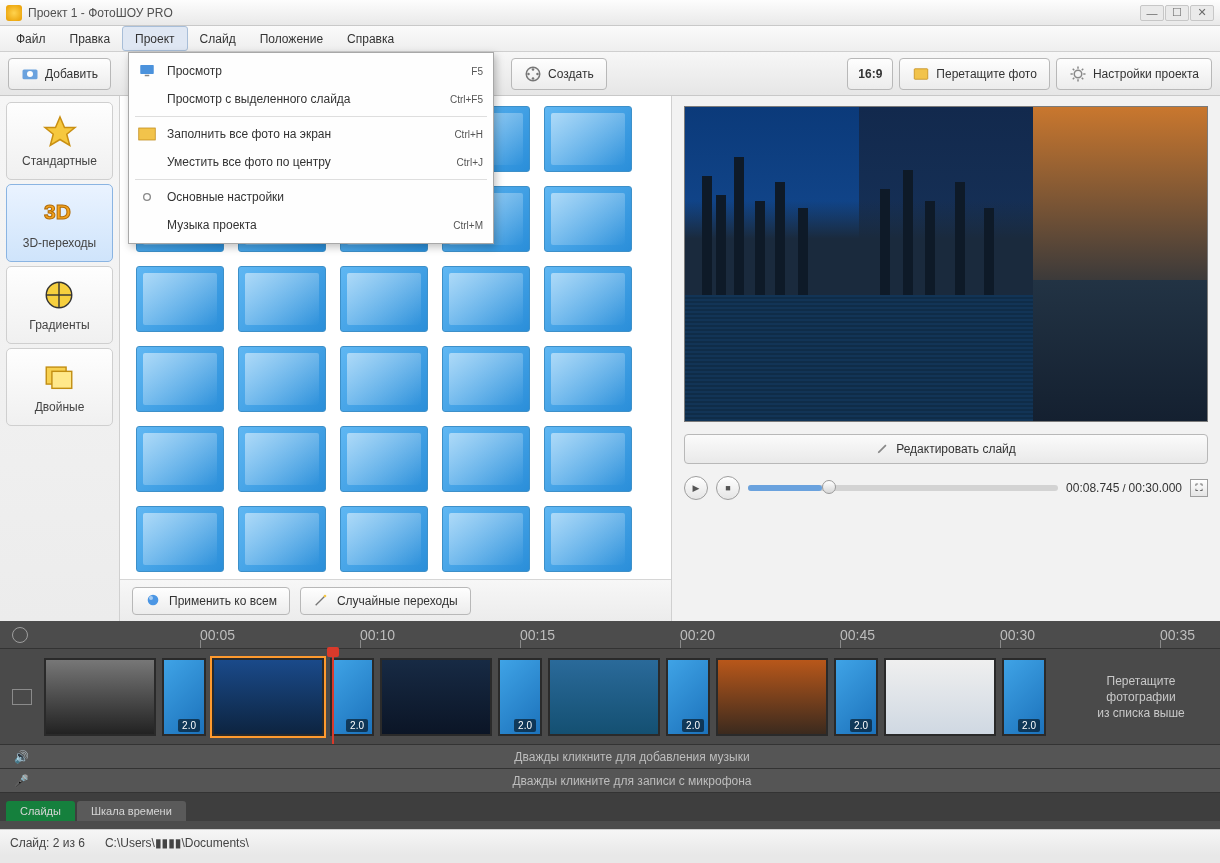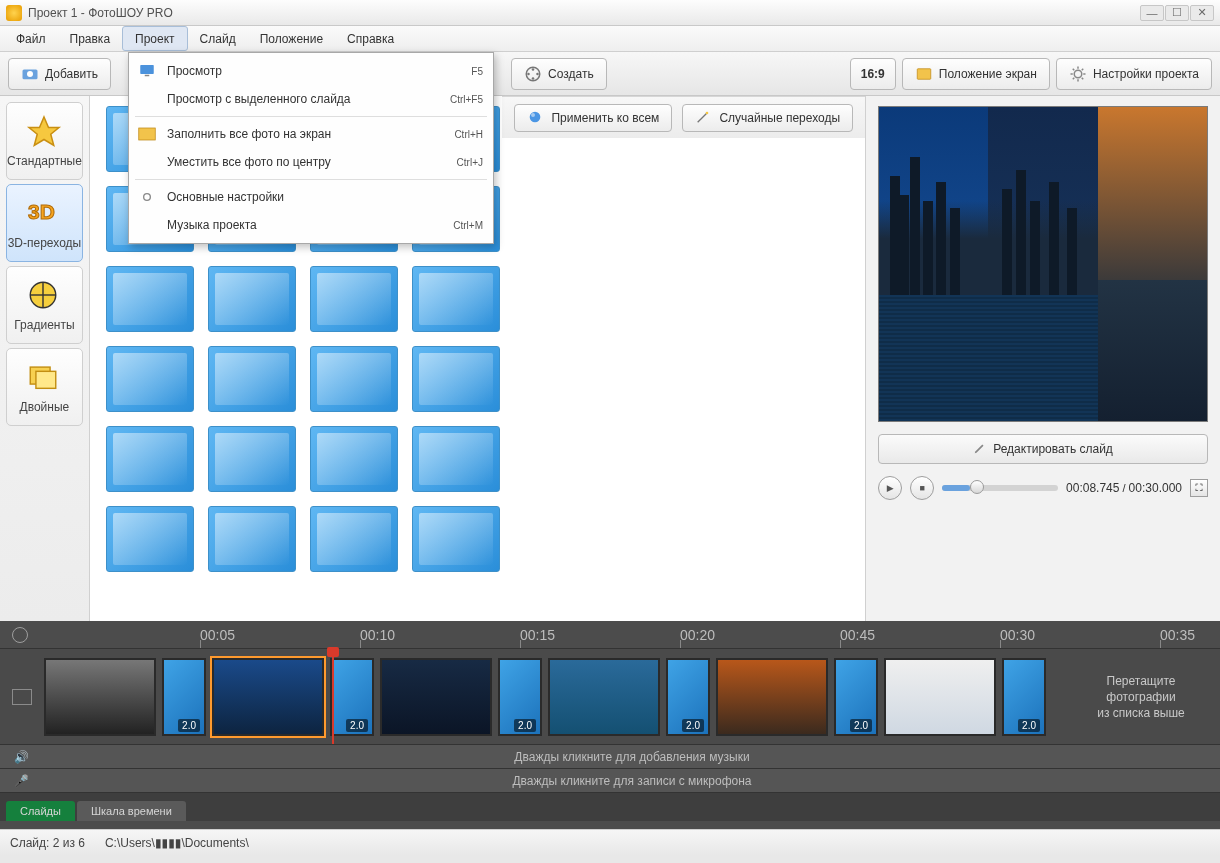--- a/index.html
+++ b/index.html
@@ -14,21 +14,21 @@
 .menu-item.active { background:#dfe7f3; border:1px solid #a8bed8; border-radius:3px; }
 .toolbar { height:44px; background:linear-gradient(#f7f7f7,#e6e6e6); border-bottom:1px solid #c8c8c8; display:flex; align-items:center; padding:4px 8px; gap:6px; }
 .tb-btn { height:32px; padding:8px 12px; background:linear-gradient(#fefefe,#ececec); border:1px solid #b8b8b8; border-radius:4px; display:flex; align-items:center; gap:6px; color:#333; }
 .tb-btn .ico { width:18px; height:18px; }
 .spacer { flex:1; }
 .main { display:flex; height:525px; }
 .left-col { width:120px; background:linear-gradient(#f6f6f6,#ececec); border-right:1px solid #d0d0d0; padding:6px; display:flex; flex-direction:column; gap:4px; }
 .cat-btn { height:78px; border:1px solid #cfcfcf; border-radius:5px; background:linear-gradient(#fefefe,#f0f0f0); display:flex; flex-direction:column; align-items:center; justify-content:center; gap:4px; color:#444; }
 .cat-btn.sel { background:linear-gradient(#eaf3ff,#cfe4fb); border-color:#8ab4e2; }
 .cat-ico { width:36px; height:36px; }
-.center-col { flex:1; background:#fff; border-right:1px solid #d0d0d0; display:flex; flex-direction:row; position:relative; }
+.center-col { flex:1; background:#fff; border-right:1px solid #d0d0d0; display:flex; flex-direction:column; position:relative; }
 .thumbs { flex:1; padding:10px 4px 10px 16px; display:grid; grid-template-columns:repeat(5,88px); gap:14px 14px; align-content:start; overflow:hidden; }
 .thumb { width:88px; height:66px; background:linear-gradient(135deg,#5fb7f3,#2a8ed9); border:1px solid #3d90c9; border-radius:3px; position:relative; }
 .thumb::after{content:"";position:absolute;inset:6px;background:linear-gradient(145deg,rgba(255,255,255,.5),rgba(255,255,255,0));border-radius:2px;}
 .center-foot { height:42px; border-top:1px solid #d6d6d6; display:flex; align-items:center; gap:10px; padding:0 12px; background:linear-gradient(#f7f7f7,#ececec); }
 .right-col { width:548px; background:#f2f2f2; display:flex; flex-direction:column; }
 .preview { margin:10px 12px 8px 12px; height:316px; background:linear-gradient(#0b2b55,#0a1a33); border:1px solid #7b7b7b; display:flex; }
 .preview .pane{flex:1;position:relative;overflow:hidden;}
 .skyline{position:absolute;bottom:40%;left:0;right:0;height:30%;background:linear-gradient(to top,#1a2a3d,#1a2a3d 60%,transparent);}
 .bldg{position:absolute;bottom:40%;width:10px;background:#0e1a28;}
 .water{position:absolute;bottom:0;left:0;right:0;height:40%;background:repeating-linear-gradient(0deg,#123456 0 2px,#0f2c48 2px 4px);}
@@ -124,21 +124,21 @@
   <div class="spacer"></div>
   <div class="tb-btn" style="font-weight:bold;padding:0 10px">
       <span>16:9</span>
     </div>
   <div class="tb-btn">
     <span class="ico">
       <svg viewBox="0 0 24 24" width="18" height="18">
           <rect x="3" y="5" width="18" height="14" rx="1" fill="#f2c34b" stroke="#c08a16"></rect>
         </svg>
     </span>
-    <span>Положение экран</span>
+    <span>Перетащите фото</span>
   </div>
   <div class="tb-btn">
     <span class="ico">
       <svg viewBox="0 0 24 24" width="18" height="18">
           <circle cx="12" cy="12" r="5" fill="none" stroke="#888" stroke-width="2"></circle>
           <g stroke="#888" stroke-width="2">
             <line x1="12" y1="2" x2="12" y2="5"></line>
             <line x1="12" y1="19" x2="12" y2="22"></line>
             <line x1="2" y1="12" x2="5" y2="12"></line>
             <line x1="19" y1="12" x2="22" y2="12"></line>

